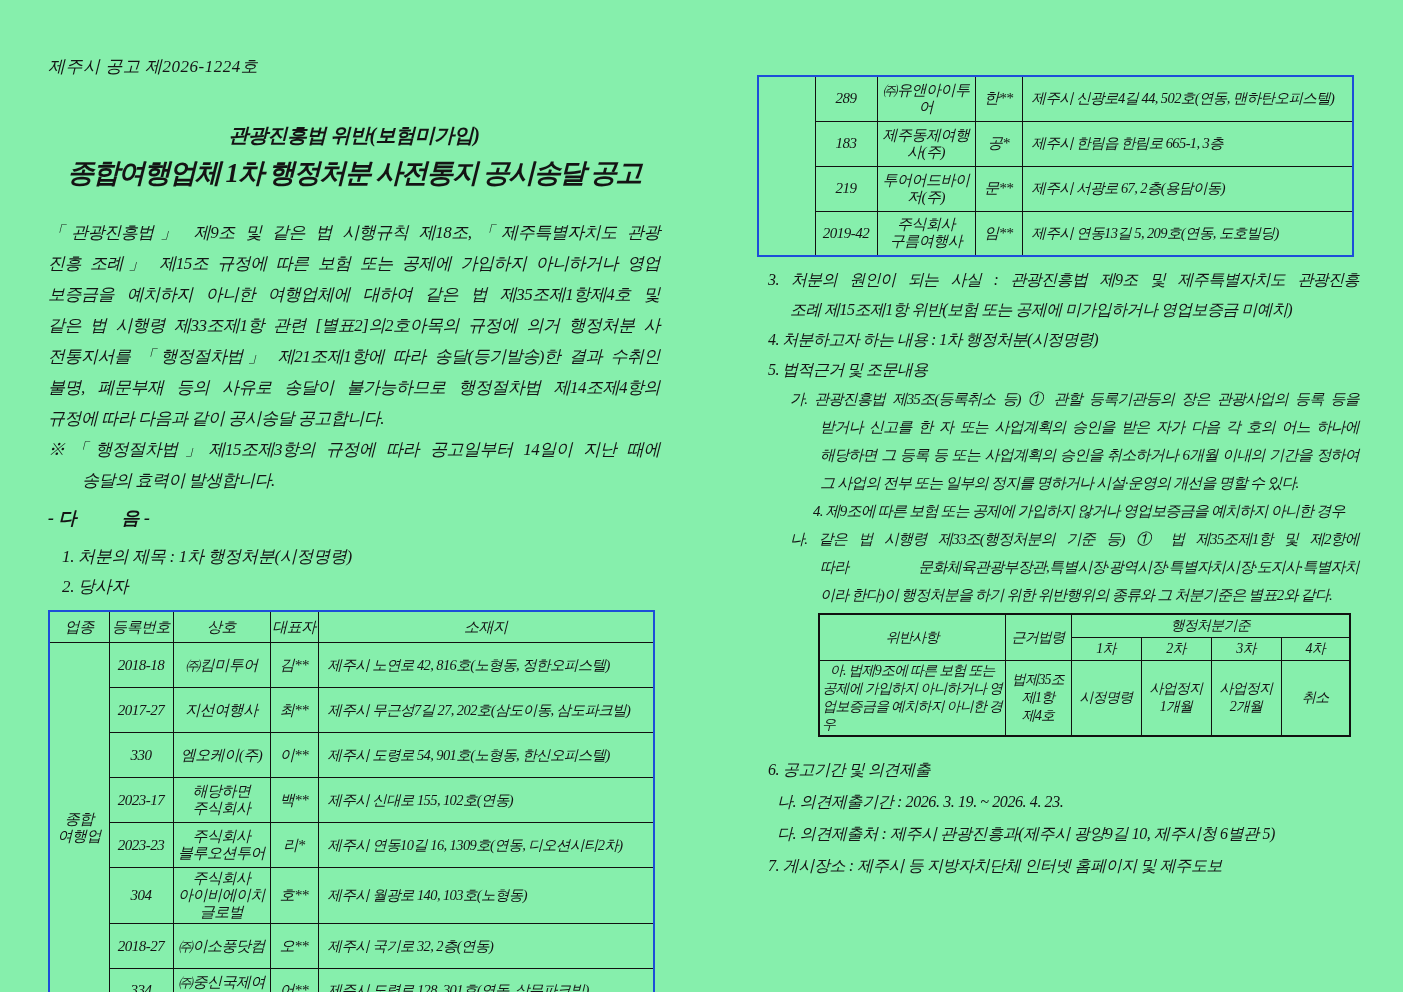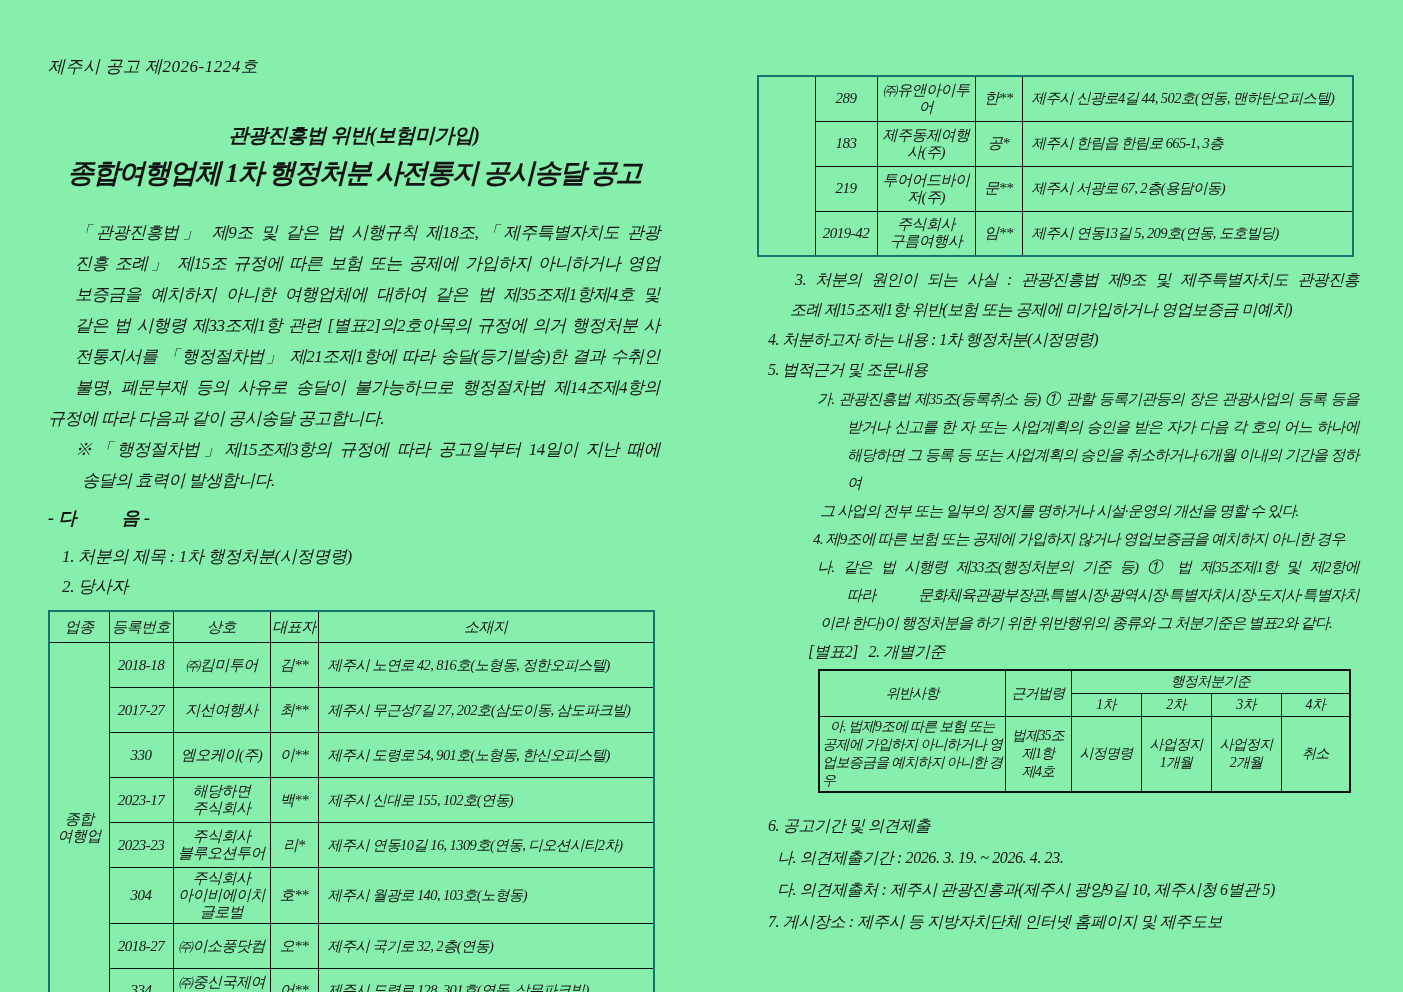--- a/index.html
+++ b/index.html
@@ -10,33 +10,33 @@
   }
   .page{position:relative;width:1403px;height:992px;overflow:hidden;background:#86efac;font-style:italic;}
 
   
   .left-col{position:absolute;left:48px;top:55px;width:612px;}
   .notice-no{font-size:17px;letter-spacing:0.5px;}
   .title-sub{margin-top:44px;text-align:center;font-weight:bold;font-size:20px;letter-spacing:-0.5px;}
   .title-main{margin-top:6px;text-align:center;font-weight:bold;font-size:27px;letter-spacing:-1.5px;}
   .body-para{margin-top:26px;font-size:17px;line-height:31px;letter-spacing:-0.5px;}
   .body-para .ln{min-height:31px;}
-  .just{text-align:justify;text-align-last:justify;margin-left:27px;}
+  .just{text-align:justify;text-align-last:justify;}
   .note-ln2{padding-left:34px;}
   .daum{margin-top:10px;text-align:left;font-weight:bold;font-size:18px;white-space:pre;}
   .items12{margin-top:12px;font-size:17px;line-height:30px;padding-left:14px;letter-spacing:-0.3px;}
 
   
   table.party{border-collapse:collapse;table-layout:fixed;margin-top:8px;}
   table.party td,table.party th{
     border:1px solid #111;text-align:center;vertical-align:middle;
     font-size:15px;font-weight:normal;letter-spacing:-0.5px;padding:2px 1px;
     white-space:pre-line;line-height:17px;overflow:hidden;
   }
-  table.party{border:2px solid #0f766e;}
+  table.party{border:2px solid #1d4ed8;}
   table.party th{height:26px;}
   table.party td.addr{text-align:left;padding-left:9px;letter-spacing:-0.6px;font-size:14.5px;white-space:normal;}
   table.party tr.data{height:45px;}
   td.fit{font-size:11.5px;letter-spacing:-0.6px;}
   .lt-c1{width:60px;}.lt-c2{width:64px;}.lt-c3{width:97px;}.lt-c4{width:48px;}.lt-c5{width:336px;}
   .rt-c1{width:57px;}.rt-c2{width:62px;}.rt-c3{width:98px;}.rt-c4{width:47px;}.rt-c5{width:331px;}
 
   
   .right-col{position:absolute;left:757px;top:75px;width:602px;}
   .r-items{margin-top:8px;font-size:16px;line-height:30px;letter-spacing:-0.6px;padding-left:11px;}
@@ -220,21 +220,20 @@
       <div class="just">가. 관광진흥법 제35조(등록취소 등) ① 관할 등록기관등의 장은 관광사업의 등록 등을</div>
       <div class="cont just">받거나 신고를 한 자 또는 사업계획의 승인을 받은 자가 다음 각 호의 어느 하나에</div>
       <div class="cont just">해당하면 그 등록 등 또는 사업계획의 승인을 취소하거나 6개월 이내의 기간을 정하여</div>
       <div class="cont">그 사업의 전부 또는 일부의 정지를 명하거나 시설·운영의 개선을 명할 수 있다.</div>
       <div class="num4">4. 제9조에 따른 보험 또는 공제에 가입하지 않거나 영업보증금을 예치하지 아니한 경우</div>
       <div class="just">나. 같은 법 시행령 제33조(행정처분의 기준 등) ① 법 제35조제1항 및 제2항에</div>
       <div class="cont just">따라  문화체육관광부장관,특별시장·광역시장·특별자치시장·도지사·특별자치</div>
       <div class="cont">이라 한다)이 행정처분을 하기 위한 위반행위의 종류와 그 처분기준은 별표2와 같다.</div>
     </div>
 
-    <div class="caption">[별표2]   2. 개별기준</div>
 
     <table class="penalty">
       <colgroup>
         <col class="pn-c1">
           <col class="pn-c2">
           <col class="pn-c3">
           <col class="pn-c4">
           <col class="pn-c5">
           <col class="pn-c6">
       </colgroup>

